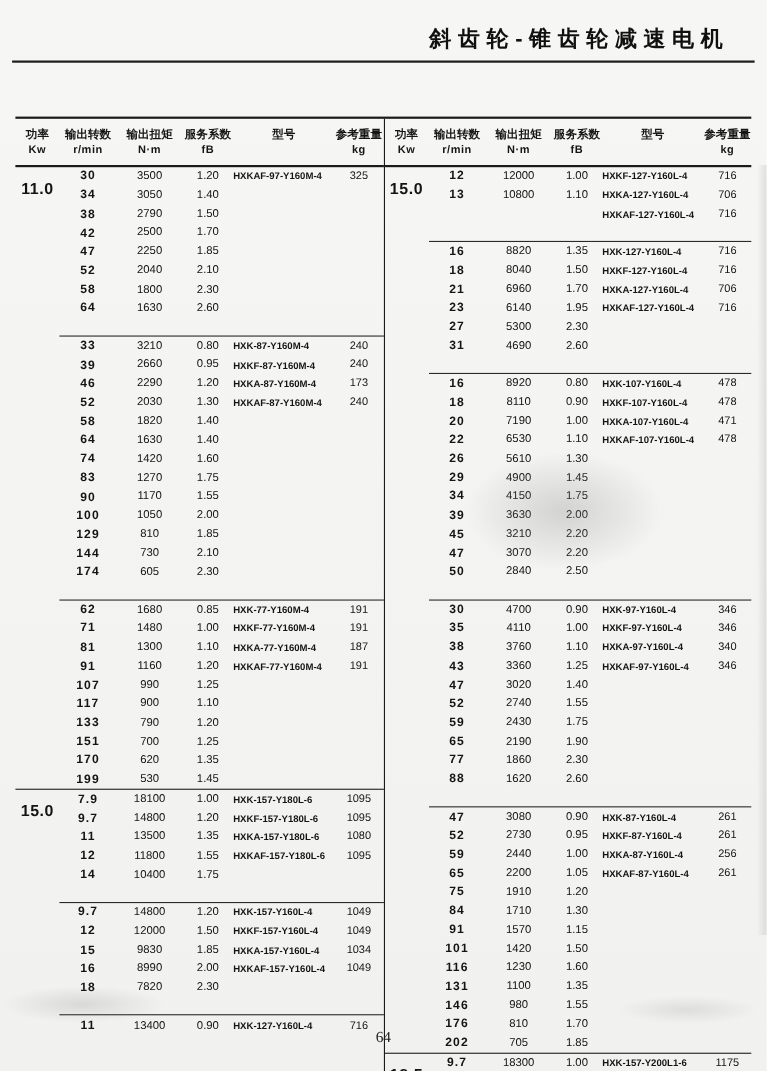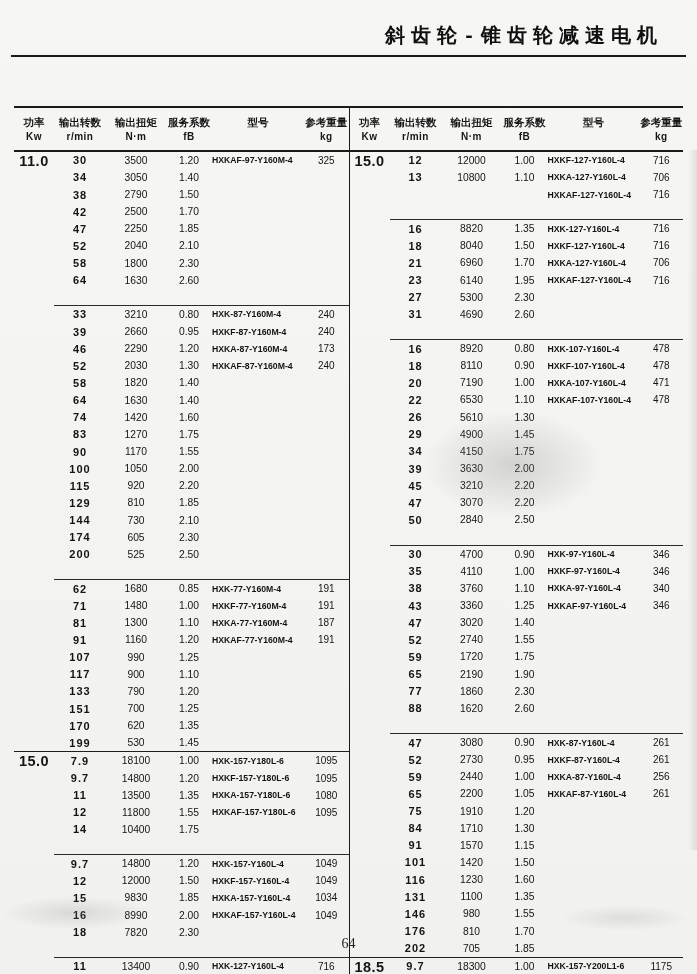--- a/index.html
+++ b/index.html
@@ -4,39 +4,39 @@
 <style>
   html,body{margin:0;padding:0;}
   .page{
     position:relative; width:697px; height:974px;
     background:linear-gradient(180deg,#f6f6f4 0%,#f3f3f1 60%,#f1f1ef 100%);
     font-family:"Liberation Sans", sans-serif; color:#141414; overflow:hidden;
   }
   .title{
     position:absolute; top:22px; right:34px; margin:0;
     font-size:20px; font-weight:bold; letter-spacing:6px; color:#101010;
-    font-family:Liberation Mono, monospace;
+    font-family:Liberation Sans, sans-serif;
   }
   .top-rule{position:absolute; top:55px; left:11px; width:675px; height:2px; background:#1c1c1c;}
   .spec-table{
     position:absolute; top:106px; left:14px; width:669px;
     border-top:2px solid #1a1a1a; border-bottom:3px solid #2a2a2a;
     display:flex; background:transparent;
   }
   .half{width:334.5px; box-sizing:border-box;}
   .half.right{border-left:1.5px solid #1a1a1a;}
   .thead{
     display:grid; grid-template-columns:40px 52px 60px 46px 92px 1fr;
     border-bottom:2px solid #1a1a1a; padding:7px 0 5px;
   }
   .th{text-align:center; font-size:10.5px; font-weight:bold; line-height:1.45; color:#161616;}
   .th .unit{display:block; font-size:10px; letter-spacing:.5px;}
   .block{display:flex;}
   .block + .block{border-top:1.6px solid #1f1f1f;}
-  .power{width:40px; font-weight:bold; font-size:14.5px; text-align:center; padding-top:1px; letter-spacing:.5px;}
+  .power{width:40px; font-weight:bold; font-size:14.5px; text-align:center; padding-top:12px; letter-spacing:.5px;}
   .subs{flex:1; min-width:0;}
   .sub.sep{border-top:1.3px solid #2a2a2a;margin-top:16px;}
   .row{display:grid; grid-template-columns:52px 60px 46px 92px 1fr; height:17.15px; align-items:center;}
   .cell{white-space:nowrap; overflow:visible;}
   .c-speed{font-weight:bold; font-size:11px; text-align:center; letter-spacing:1px;}
   .c-torque{font-size:10.3px; text-align:center;}
   .c-fb{font-size:10.3px; text-align:center;}
   .c-model{font-weight:bold; font-size:8.7px; text-align:left; letter-spacing:0;}
   .c-weight{font-size:10px; text-align:center;}
   .page-number{
@@ -199,51 +199,37 @@
                   <span class="cell c-weight"></span>
                 </div>
                 <div class="row">
                   <span class="cell c-speed">100</span>
                   <span class="cell c-torque">1050</span>
                   <span class="cell c-fb">2.00</span>
                   <span class="cell c-model"></span>
                   <span class="cell c-weight"></span>
                 </div>
                 <div class="row">
-                  <span class="cell c-speed">115</span>
-                  <span class="cell c-torque">920</span>
-                  <span class="cell c-fb">2.20</span>
-                  <span class="cell c-model"></span>
-                  <span class="cell c-weight"></span>
-                </div>
-                <div class="row">
                   <span class="cell c-speed">129</span>
                   <span class="cell c-torque">810</span>
                   <span class="cell c-fb">1.85</span>
                   <span class="cell c-model"></span>
                   <span class="cell c-weight"></span>
                 </div>
                 <div class="row">
                   <span class="cell c-speed">144</span>
                   <span class="cell c-torque">730</span>
                   <span class="cell c-fb">2.10</span>
                   <span class="cell c-model"></span>
                   <span class="cell c-weight"></span>
                 </div>
                 <div class="row">
                   <span class="cell c-speed">174</span>
                   <span class="cell c-torque">605</span>
                   <span class="cell c-fb">2.30</span>
-                  <span class="cell c-model"></span>
-                  <span class="cell c-weight"></span>
-                </div>
-                <div class="row">
-                  <span class="cell c-speed">200</span>
-                  <span class="cell c-torque">525</span>
-                  <span class="cell c-fb">2.50</span>
                   <span class="cell c-model"></span>
                   <span class="cell c-weight"></span>
                 </div>
               </div>
               <div class="sub sep">
                 <div class="row">
                   <span class="cell c-speed">62</span>
                   <span class="cell c-torque">1680</span>
                   <span class="cell c-fb">0.85</span>
                   <span class="cell c-model">HXK-77-Y160M-4</span>
@@ -603,21 +589,21 @@
                 </div>
                 <div class="row">
                   <span class="cell c-speed">52</span>
                   <span class="cell c-torque">2740</span>
                   <span class="cell c-fb">1.55</span>
                   <span class="cell c-model"></span>
                   <span class="cell c-weight"></span>
                 </div>
                 <div class="row">
                   <span class="cell c-speed">59</span>
-                  <span class="cell c-torque">1720</span>
+                  <span class="cell c-torque">2430</span>
                   <span class="cell c-fb">1.75</span>
                   <span class="cell c-model"></span>
                   <span class="cell c-weight"></span>
                 </div>
                 <div class="row">
                   <span class="cell c-speed">65</span>
                   <span class="cell c-torque">2190</span>
                   <span class="cell c-fb">1.90</span>
                   <span class="cell c-model"></span>
                   <span class="cell c-weight"></span>

